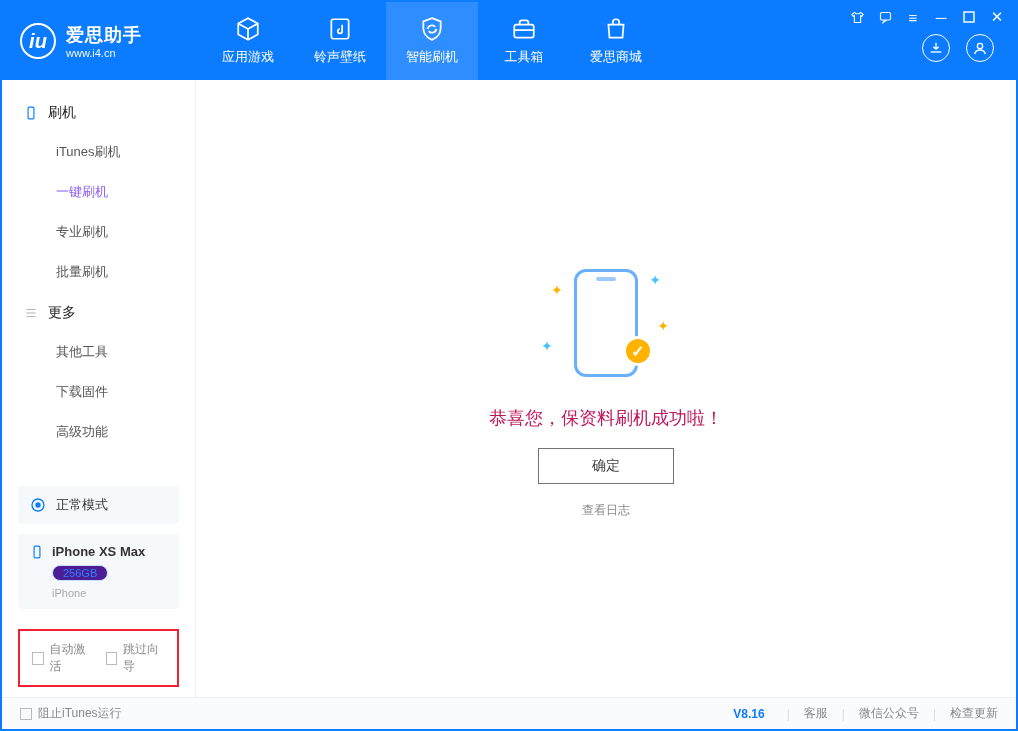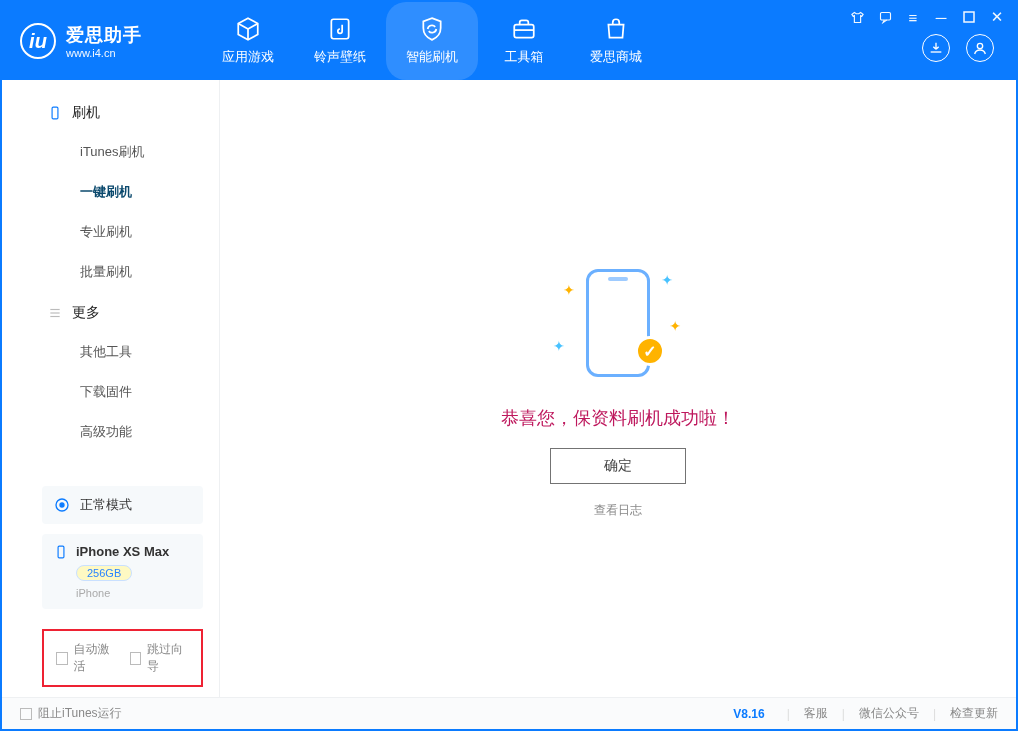--- a/index.html
+++ b/index.html
@@ -5,39 +5,39 @@
 * { margin: 0; padding: 0; box-sizing: border-box; font-family: "Microsoft YaHei", Arial, sans-serif; }
 body { background: #fff; }
 .window { width: 1018px; height: 731px; border: 2px solid #0b7bff; position: relative; display: flex; flex-direction: column; background: #fff; }
 .topbar { height: 78px; background: linear-gradient(to bottom, #0b7bff, #0b7bff); display: flex; align-items: center; color: #fff; position: relative; }
 .brand { display: flex; align-items: center; gap: 10px; padding-left: 18px; width: 200px; }
 .brand-logo { width: 36px; height: 36px; border: 2.5px solid #fff; border-radius: 50%; display: flex; align-items: center; justify-content: center; font-size: 20px; font-weight: bold; font-style: italic; }
 .brand-text .cn { font-size: 18px; font-weight: 600; letter-spacing: 1px; }
 .brand-text .url { font-size: 11px; opacity: .95; }
 .navtabs { display: flex; height: 100%; }
 .navtab { width: 92px; display: flex; flex-direction: column; align-items: center; justify-content: center; gap: 6px; font-size: 13px; cursor: pointer; position: relative; }
-.navtab.active { background: rgba(255,255,255,.15); border-radius: 20px; }
+.navtab.active { background: rgba(255,255,255,.15); }
 .navtab svg, .navtab .ic { width: 26px; height: 26px; }
 .win-controls { position: absolute; right: 10px; top: 6px; display: flex; gap: 10px; align-items: center; }
 .win-controls span { width: 18px; height: 18px; display: flex; align-items: center; justify-content: center; cursor: pointer; opacity: .95; font-size: 15px; }
 .top-right-icons { position: absolute; right: 22px; bottom: 18px; display: flex; gap: 16px; }
 .top-right-icons span { width: 28px; height: 28px; border: 1.6px solid #fff; border-radius: 50%; display: flex; align-items: center; justify-content: center; cursor: pointer; }
 
-.body { flex: 1; display: flex; min-height: 0; margin-left: 24px; }
+.body { flex: 1; display: flex; min-height: 0; }
 .sidebar { width: 194px; border-right: 1px solid #eef0f2; display: flex; flex-direction: column; }
 .sb-scroll { flex: 1; overflow: auto; padding-top: 12px; }
 .sb-section { display: flex; align-items: center; gap: 10px; padding: 12px 22px 10px 22px; color: #222; font-size: 14px; }
 .sb-section .secicon { width: 14px; height: 14px; }
 .sb-item { padding: 11px 10px 11px 54px; font-size: 13px; color: #555; cursor: pointer; }
-.sb-item.active { color: #0c4a6e; font-weight: bold; }
+.sb-item.active { color: #8b5cf6; }
 .device-boxes { padding: 0 16px 10px 16px; }
 .modebox, .devbox { background: #f6f9fb; border-radius: 4px; padding: 10px 12px; margin-bottom: 10px; display: flex; align-items: center; gap: 10px; font-size: 13px; color: #333; }
 .devbox { flex-direction: column; align-items: flex-start; gap: 6px; }
 .devbox .row1 { display: flex; align-items: center; gap: 8px; }
-.pill { background: #fef9c3; color: #2a84ff; border: 1px solid #c9e0ff; border-radius: 10px; font-size: 11px; padding: 1px 10px; margin-left: 22px; }
+.pill { background: #4c1d95; color: #2a84ff; border: 1px solid #c9e0ff; border-radius: 10px; font-size: 11px; padding: 1px 10px; margin-left: 22px; }
 .devbox .devtype { color: #aaa; font-size: 11px; margin-left: 22px; }
 .check-opts { border: 2px solid #e23; padding: 10px 12px; margin: 0 16px 10px 16px; display: flex; gap: 14px; align-items: center; }
 .chk { display: flex; align-items: center; gap: 6px; font-size: 12px; color: #888; cursor: pointer; }
 .chk .box { width: 13px; height: 13px; border: 1px solid #bbb; background: #fff; }
 
 .content { flex: 1; display: flex; flex-direction: column; align-items: center; justify-content: center; gap: 18px; }
 .phone-illust { position: relative; width: 130px; height: 130px; display: flex; align-items: center; justify-content: center; }
 .phone-frame { width: 64px; height: 108px; border: 3px solid #6bb0ff; border-radius: 12px; background: #fff; position: relative; }
 .phone-frame:before { content: ""; position: absolute; left: 50%; top: 5px; width: 20px; height: 4px; background: #9ecbff; border-radius: 3px; transform: translateX(-50%); }
 .badge-check { position: absolute; right: 18px; bottom: 22px; width: 30px; height: 30px; border-radius: 50%; background: #ffb300; border: 3px solid #fff; display: flex; align-items: center; justify-content: center; color: #fff; font-size: 16px; font-weight: bold; }

